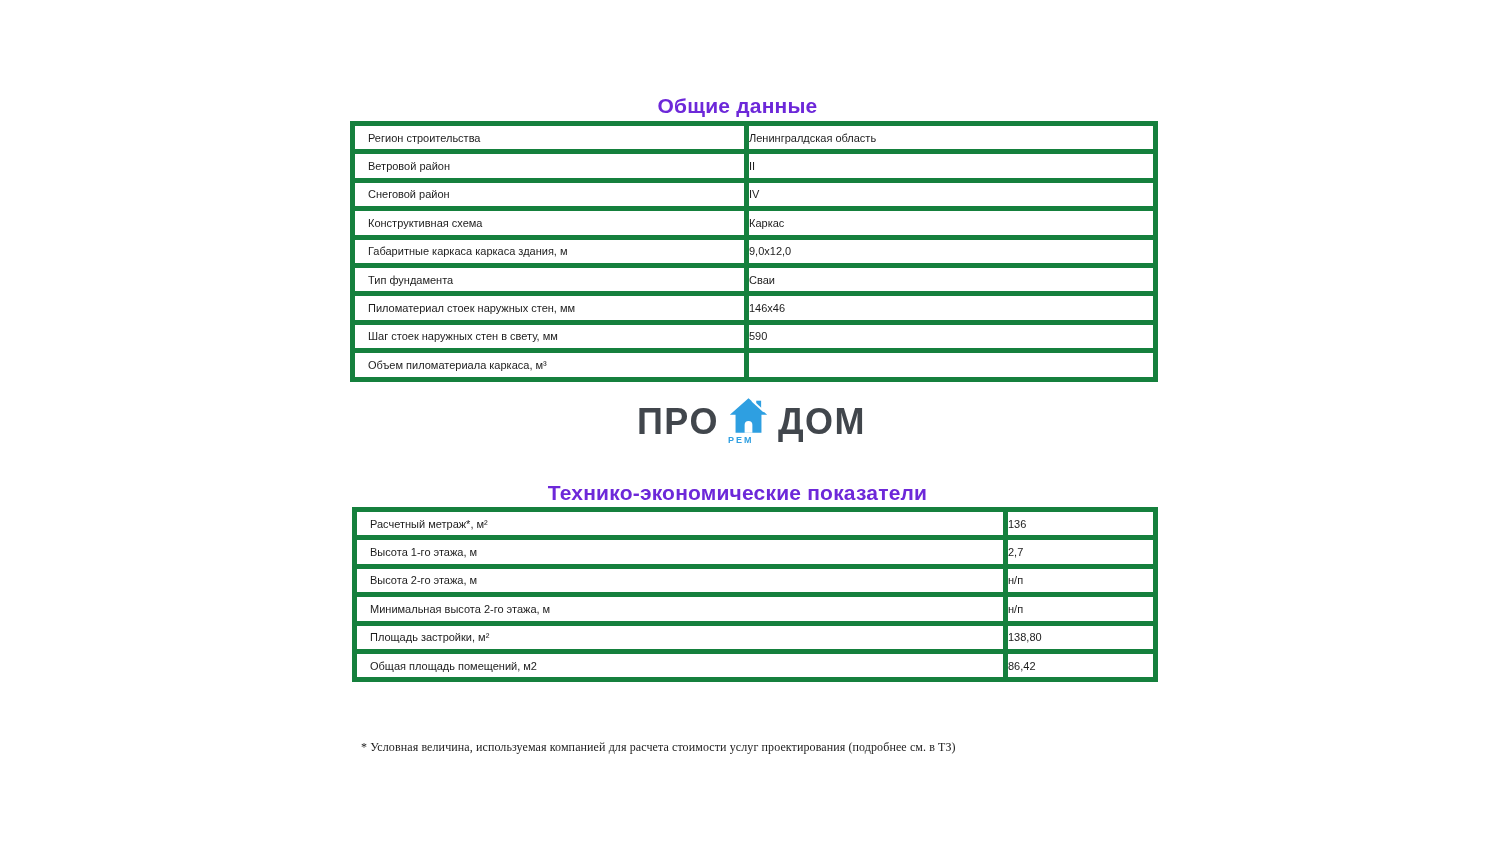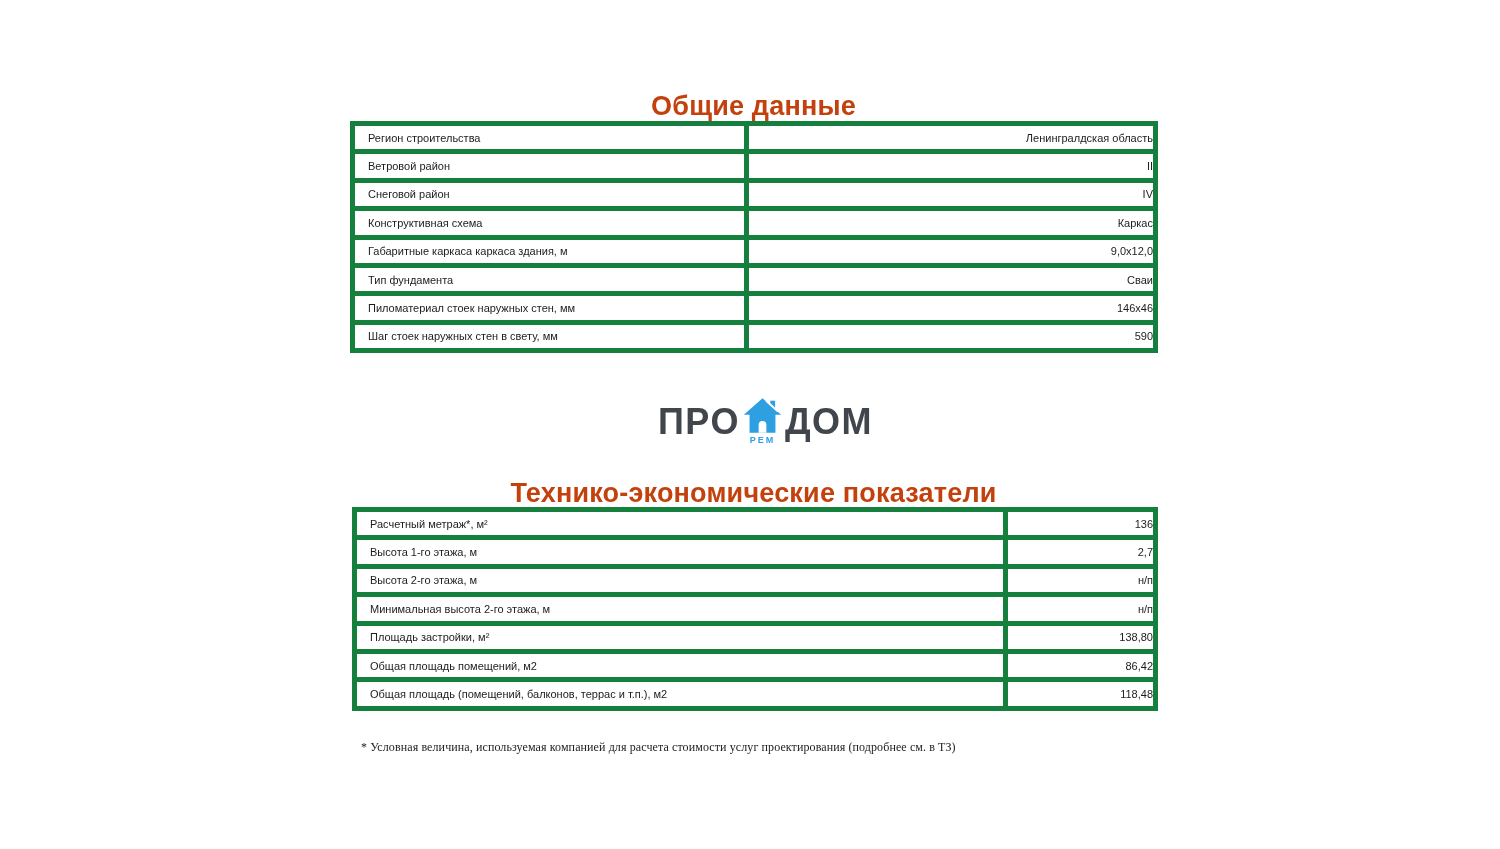--- a/index.html
+++ b/index.html
@@ -2,50 +2,50 @@
 <html><head>
 <meta charset="utf-8">
 <style>
   * { margin: 0; padding: 0; box-sizing: border-box; }
   html, body { width: 1500px; height: 849px; background: #ffffff; }
   body { font-family: "Liberation Sans", "DejaVu Sans", sans-serif; position: relative; overflow: hidden; }
 
   .page { position: absolute; left: 0; top: 0; width: 1500px; height: 849px; background: #ffffff; }
 
   .section-title {
-    position: absolute; left: 352px; width: 803px;
-    text-align: center; font-size: 27px; font-weight: 700; color: #c2410c;
+    position: absolute; left: 336px; width: 803px;
+    text-align: center; font-size: 21px; font-weight: 700; color: #6d28d9;
     line-height: 26px; letter-spacing: 0.2px;
   }
   .title-general { top: 93px; }
   .title-tep     { top: 480px; }
 
   table.spec { position: absolute; border-collapse: collapse; table-layout: fixed; background: #ffffff; }
   table.spec td {
     border: 5px solid #15803d;
     font-size: 11px; color: #1c1c1c;
     height: 28.4px; line-height: 1.1;
     overflow: hidden; white-space: nowrap;
   }
   table.spec td.lbl { text-align: left; padding-left: 13px; }
-  table.spec td.val { text-align: right; }
+  table.spec td.val { text-align: left; }
 
   .t-general { left: 350px; top: 121px; width: 803px; }
   .t-tep     { left: 352px; top: 507px; width: 801px; }
   .t-tep td  { height: 28.5px; }
 
   .logo {
-    position: absolute; left: 364px; top: 397px; width: 803px;
-    display: flex; justify-content: center; align-items: flex-start; gap: 2px;
+    position: absolute; left: 350px; top: 397px; width: 803px;
+    display: flex; justify-content: center; align-items: flex-start; gap: 9px;
   }
   .logo-word {
     font-size: 36px; font-weight: 700; color: #41464c;
     line-height: 1; margin-top: 7px; letter-spacing: 1.5px;
   }
-  .logo-house { display: flex; flex-direction: column; align-items: center; }
+  .logo-house { display: flex; flex-direction: column; }
   .logo-sub {
     font-size: 9px; font-weight: 700; color: #2e9fe1;
     letter-spacing: 2px; margin-top: 1px;
   }
 
   .footnote {
     position: absolute; left: 361px; top: 740px;
     font-size: 12px; color: #1c1c1c; letter-spacing: 0.1px; font-family: Liberation Serif, serif;
   }
 </style>
@@ -87,20 +87,24 @@
         <td class="val">Сваи</td>
       </tr>
       <tr>
         <td class="lbl">Пиломатериал стоек наружных стен, мм</td>
         <td class="val">146x46</td>
       </tr>
       <tr>
         <td class="lbl">Шаг стоек наружных стен в свету, мм</td>
         <td class="val">590</td>
       </tr>
+      <tr>
+        <td class="lbl">Объем пиломатериала каркаса, м³</td>
+        <td class="val"></td>
+      </tr>
     </tbody>
   </table>
 
   <div class="logo">
     <span class="logo-word">ПРО</span>
     <span class="logo-house">
       <svg width="41" height="37" viewBox="0 0 24 22" aria-hidden="true">
         <rect x="16.6" y="2.2" width="2.9" height="5.2" fill="#2e9fe1"></rect>
         <path d="M12 0.8 L0.9 10.6 H4.3 V21.2 H19.7 V10.6 H23.1 Z" fill="#2e9fe1"></path>
         <path d="M14.2 2.2 L21.2 8.6" stroke="#ffffff" stroke-width="1.1"></path>
@@ -136,22 +140,18 @@
         <td class="val">н/п</td>
       </tr>
       <tr>
         <td class="lbl">Площадь застройки, м²</td>
         <td class="val">138,80</td>
       </tr>
       <tr>
         <td class="lbl">Общая площадь помещений, м2</td>
         <td class="val">86,42</td>
       </tr>
-      <tr>
-        <td class="lbl">Общая площадь (помещений, балконов, террас и т.п.), м2</td>
-        <td class="val">118,48</td>
-      </tr>
     </tbody>
   </table>
 
   <div class="footnote">* Условная величина, используемая компанией для расчета стоимости услуг проектирования (подробнее см. в ТЗ)</div>
 
 </div>
 
 </body></html>

